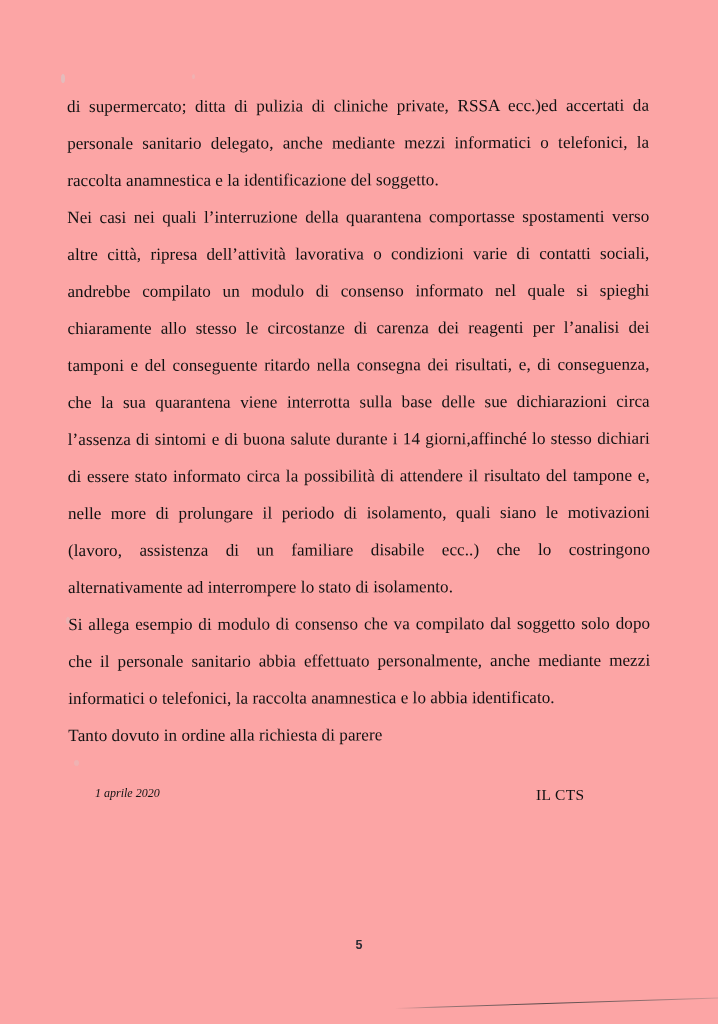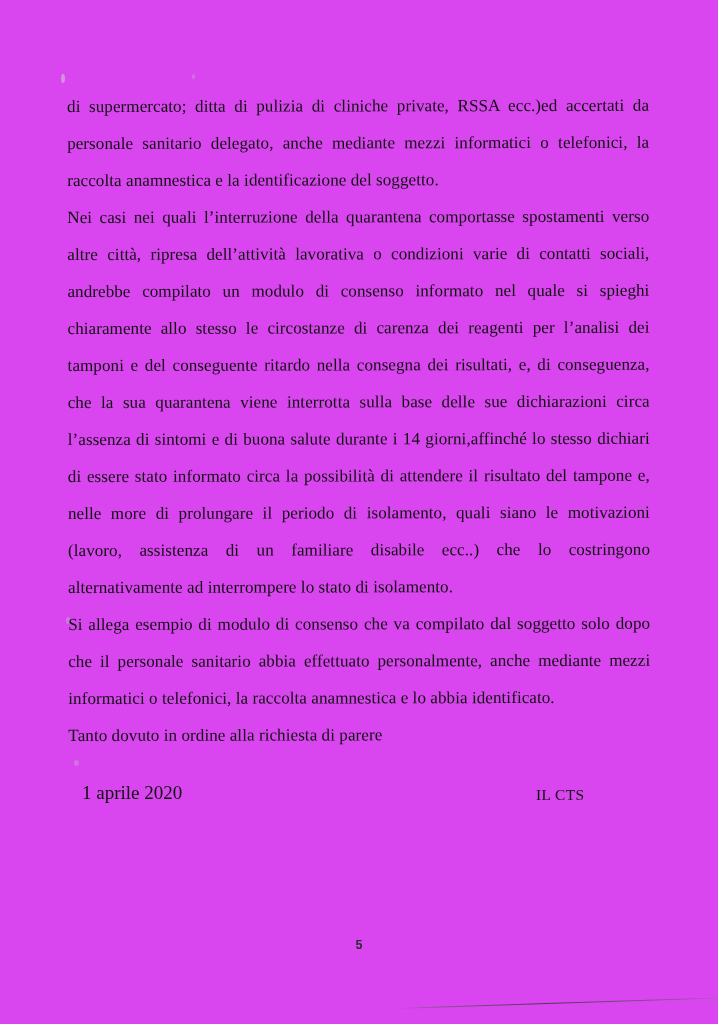--- a/index.html
+++ b/index.html
@@ -4,21 +4,21 @@
 <style>
   html, body {
     margin: 0;
     padding: 0;
     background: #ffffff;
   }
   #page {
     position: relative;
     width: 718px;
     height: 1024px;
-    background: #d946ef;
+    background: #fca5a5;
     overflow: hidden;
     font-family: "Liberation Serif", "DejaVu Serif", serif;
     color: #111111;
   }
 
   
   .speckle {
     position: absolute;
     background: #cfcfcf;
     border-radius: 50%;
@@ -68,25 +68,26 @@
 
   #signature-block {
     position: absolute;
     left: 67px;
     top: 772px;
     width: 582px;
     height: 40px;
   }
   #date-line {
     position: absolute;
-    left: 15px;
+    left: 28px;
     top: 10px;
-    font-size: 19px;
+    font-size: 12px;
     line-height: 22px;
     white-space: nowrap;
+    font-style: italic;
   }
   #signer-line {
     position: absolute;
     left: 469px;
     top: 12px;
     font-size: 15.4px;
     line-height: 22px;
     letter-spacing: 0.4px;
     white-space: nowrap;
   }

